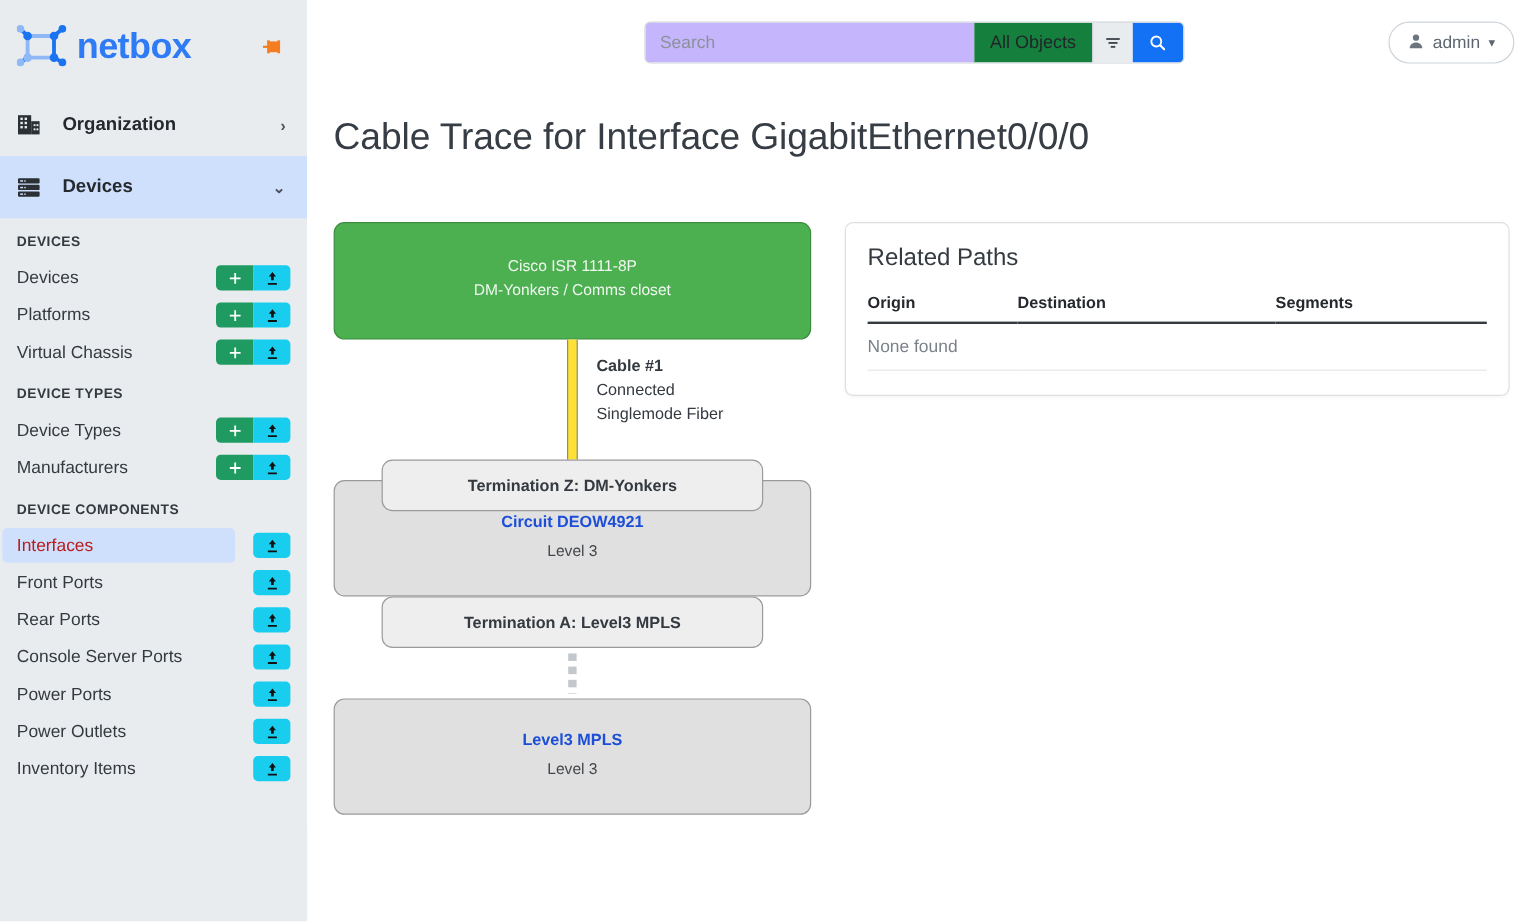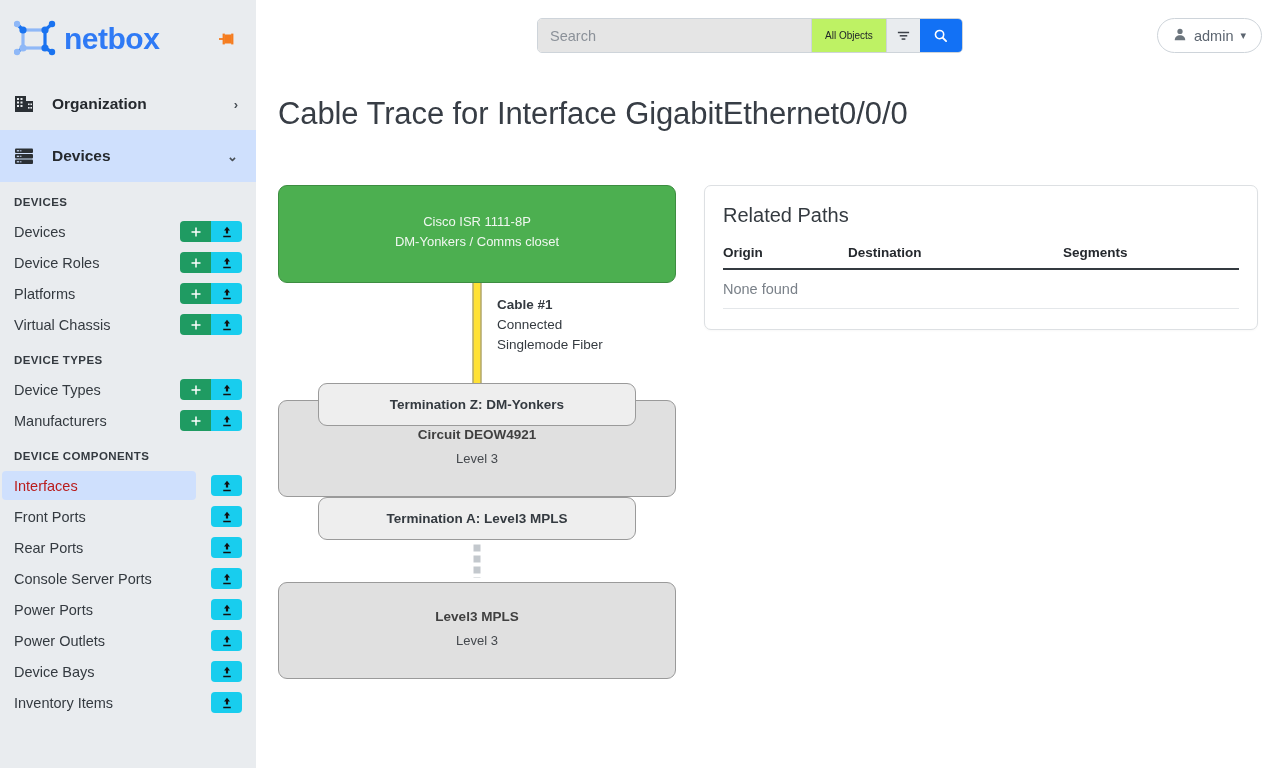--- a/index.html
+++ b/index.html
@@ -91,27 +91,27 @@
   }
   .search-shell {
     position: absolute; left: 281px; top: 18px;
     display: flex; height: 35px;
     border: 1px solid #ced4da; border-radius: 5px;
     overflow: hidden; background: #fff;
   }
   .search-input {
     width: 273px; height: 33px; border: 0; outline: none;
     padding: 0 12px; font-size: 14.5px; color: #212529;
-    font-family: "Liberation Sans", sans-serif; background: #e5e5e5;
+    font-family: "Liberation Sans", sans-serif; background: #c4b5fd;
   }
   .search-input::placeholder { color: #8b9199; }
   .scope-btn {
     display: flex; align-items: center; justify-content: center;
-    padding: 0 13px; background: #bef264; color: #212529;
-    font-size: 10px; border-left: 1px solid #ced4da; cursor: pointer;
+    padding: 0 13px; background: #15803d; color: #212529;
+    font-size: 15px; border-left: 1px solid #ced4da; cursor: pointer;
     white-space: nowrap;
   }
   .filter-btn {
     display: flex; align-items: center; justify-content: center;
     width: 34px; background: #e9ecef; border-left: 1px solid #ced4da;
     cursor: pointer;
   }
   .go-btn {
     display: flex; align-items: center; justify-content: center;
     width: 42px; background: #1271f5; cursor: pointer;
@@ -147,21 +147,21 @@
     background: #eeeeee; border-color: #9a9a9a;
     margin: 0 40px; padding: 13px 10px;
     font-weight: 700; font-size: 13.5px; color: #343a40;
     position: relative; z-index: 3;
   }
   .node.circuit {
     background: #e0e0e0; border-color: #9a9a9a;
     padding: 26px 10px 30px;
     position: relative; z-index: 1;
   }
-  .node.circuit .n-title { font-weight: 700; font-size: 13.5px; color: #404040; margin-bottom: 9px; }
+  .node.circuit .n-title { font-weight: 700; font-size: 13.5px; color: #1d4ed8; margin-bottom: 9px; }
   .node.circuit .n-sub { font-size: 13px; color: #44484d; }
 
   .overlap-up { margin-top: -26px; }
 
   .cable-seg {
     height: 100px; position: relative;
   }
   .cable-line {
     position: absolute; left: 50%; transform: translateX(-50%);
     top: 0; bottom: 0; width: 9px;
@@ -301,35 +301,20 @@
             </svg>
         </span>
         <span class="mini-btn imp">
           <svg viewBox="0 0 16 16" width="12" height="12">
               <path d="M8 1l4 5H9.5v4h-3V6H4zM3 13h10v2H3z" fill="#111"></path>
             </svg>
         </span>
       </span>
     </div>
     <div class="nav-item">
-      <span class="ni-label">Device Roles</span>
-      <span class="btn-group">
-        <span class="mini-btn add">
-          <svg viewBox="0 0 16 16" width="12" height="12">
-              <path d="M7 2h2v5h5v2H9v5H7V9H2V7h5z" fill="#fff"></path>
-            </svg>
-        </span>
-        <span class="mini-btn imp">
-          <svg viewBox="0 0 16 16" width="12" height="12">
-              <path d="M8 1l4 5H9.5v4h-3V6H4zM3 13h10v2H3z" fill="#111"></path>
-            </svg>
-        </span>
-      </span>
-    </div>
-    <div class="nav-item">
       <span class="ni-label">Platforms</span>
       <span class="btn-group">
         <span class="mini-btn add">
           <svg viewBox="0 0 16 16" width="12" height="12">
               <path d="M7 2h2v5h5v2H9v5H7V9H2V7h5z" fill="#fff"></path>
             </svg>
         </span>
         <span class="mini-btn imp">
           <svg viewBox="0 0 16 16" width="12" height="12">
               <path d="M8 1l4 5H9.5v4h-3V6H4zM3 13h10v2H3z" fill="#111"></path>
@@ -433,30 +418,20 @@
       <span class="btn-group">
         <span class="mini-btn imp solo">
           <svg viewBox="0 0 16 16" width="12" height="12">
               <path d="M8 1l4 5H9.5v4h-3V6H4zM3 13h10v2H3z" fill="#111"></path>
             </svg>
         </span>
       </span>
     </div>
     <div class="nav-item">
       <span class="ni-label">Power Outlets</span>
-      <span class="btn-group">
-        <span class="mini-btn imp solo">
-          <svg viewBox="0 0 16 16" width="12" height="12">
-              <path d="M8 1l4 5H9.5v4h-3V6H4zM3 13h10v2H3z" fill="#111"></path>
-            </svg>
-        </span>
-      </span>
-    </div>
-    <div class="nav-item">
-      <span class="ni-label">Device Bays</span>
       <span class="btn-group">
         <span class="mini-btn imp solo">
           <svg viewBox="0 0 16 16" width="12" height="12">
               <path d="M8 1l4 5H9.5v4h-3V6H4zM3 13h10v2H3z" fill="#111"></path>
             </svg>
         </span>
       </span>
     </div>
     <div class="nav-item">
       <span class="ni-label">Inventory Items</span>

